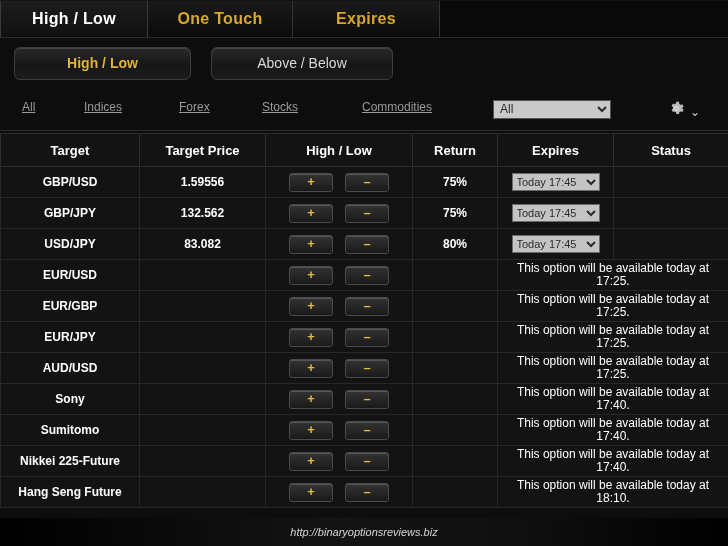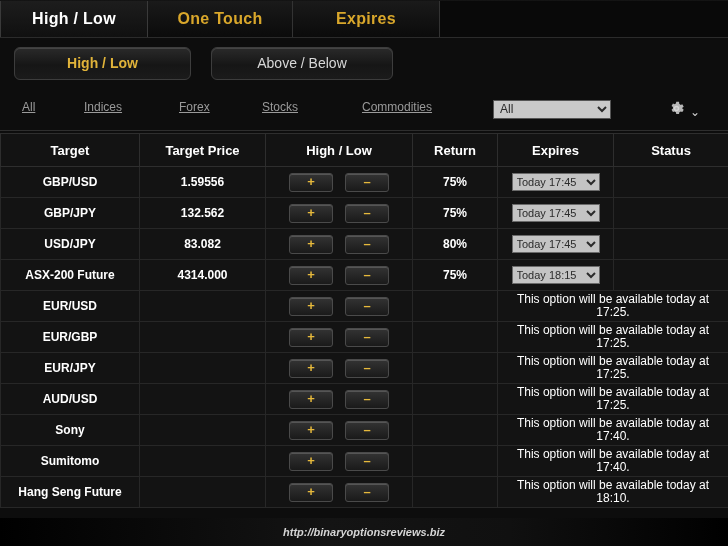--- a/index.html
+++ b/index.html
@@ -63,21 +63,21 @@
     border-radius:3px;border:1px solid #4a4a4a;
     background:linear-gradient(#333,#1a1a1a);
     box-shadow:inset 0 1px 0 #555;color:#e6b93c;font-size:13px;font-weight:bold;
     cursor:pointer;text-align:center;}
   select.exp{width:88px;height:18px;font-size:11px;color:#2b2b2b;background:#c4c4c4;
     border:1px solid #6a6a6a;font-family:"Liberation Sans",sans-serif;}
   td.msg{font-size:11.5px;color:#e2e2e2;line-height:13px;padding:1px 4px;}
 
   .footer{position:absolute;left:0;top:518px;width:728px;height:28px;
     background:linear-gradient(90deg,#000 0%,#141414 45%,#101010 70%,#000 100%);
-    color:#d5d5d5;font-size:11px;font-style:italic;text-align:center;line-height:28px;font-weight:bold;}
+    color:#d5d5d5;font-size:11px;font-style:italic;text-align:center;line-height:28px;}
 </style>
 </head>
 <body>
 
 <div id="app">
 
   <div class="tabbar">
     <div class="tab t1">High / Low</div>
     <div class="tab t2">One Touch</div>
     <div class="tab t3">Expires</div>
@@ -151,28 +151,20 @@
         </tr>
         <tr>
           <td class="asset">USD/JPY</td>
           <td class="price">83.082</td>
           <td><span class="pm">+</span><span class="pm">–</span></td>
           <td class="ret">80%</td>
           <td><select class="exp"><option>Today 17:45</option></select></td>
           <td></td>
         </tr>
         <tr>
-          <td class="asset">ASX-200 Future</td>
-          <td class="price">4314.000</td>
-          <td><span class="pm">+</span><span class="pm">–</span></td>
-          <td class="ret">75%</td>
-          <td><select class="exp"><option>Today 18:15</option></select></td>
-          <td></td>
-        </tr>
-        <tr>
           <td class="asset">EUR/USD</td>
           <td class="price"></td>
           <td><span class="pm">+</span><span class="pm">–</span></td>
           <td class="ret"></td>
           <td class="msg" colspan="2">This option will be available today at 17:25.</td>
         </tr>
         <tr>
           <td class="asset">EUR/GBP</td>
           <td class="price"></td>
           <td><span class="pm">+</span><span class="pm">–</span></td>
@@ -195,20 +187,27 @@
         </tr>
         <tr>
           <td class="asset">Sony</td>
           <td class="price"></td>
           <td><span class="pm">+</span><span class="pm">–</span></td>
           <td class="ret"></td>
           <td class="msg" colspan="2">This option will be available today at 17:40.</td>
         </tr>
         <tr>
           <td class="asset">Sumitomo</td>
+          <td class="price"></td>
+          <td><span class="pm">+</span><span class="pm">–</span></td>
+          <td class="ret"></td>
+          <td class="msg" colspan="2">This option will be available today at 17:40.</td>
+        </tr>
+        <tr>
+          <td class="asset">Nikkei 225-Future</td>
           <td class="price"></td>
           <td><span class="pm">+</span><span class="pm">–</span></td>
           <td class="ret"></td>
           <td class="msg" colspan="2">This option will be available today at 17:40.</td>
         </tr>
         <tr>
           <td class="asset">Hang Seng Future</td>
           <td class="price"></td>
           <td><span class="pm">+</span><span class="pm">–</span></td>
           <td class="ret"></td>

